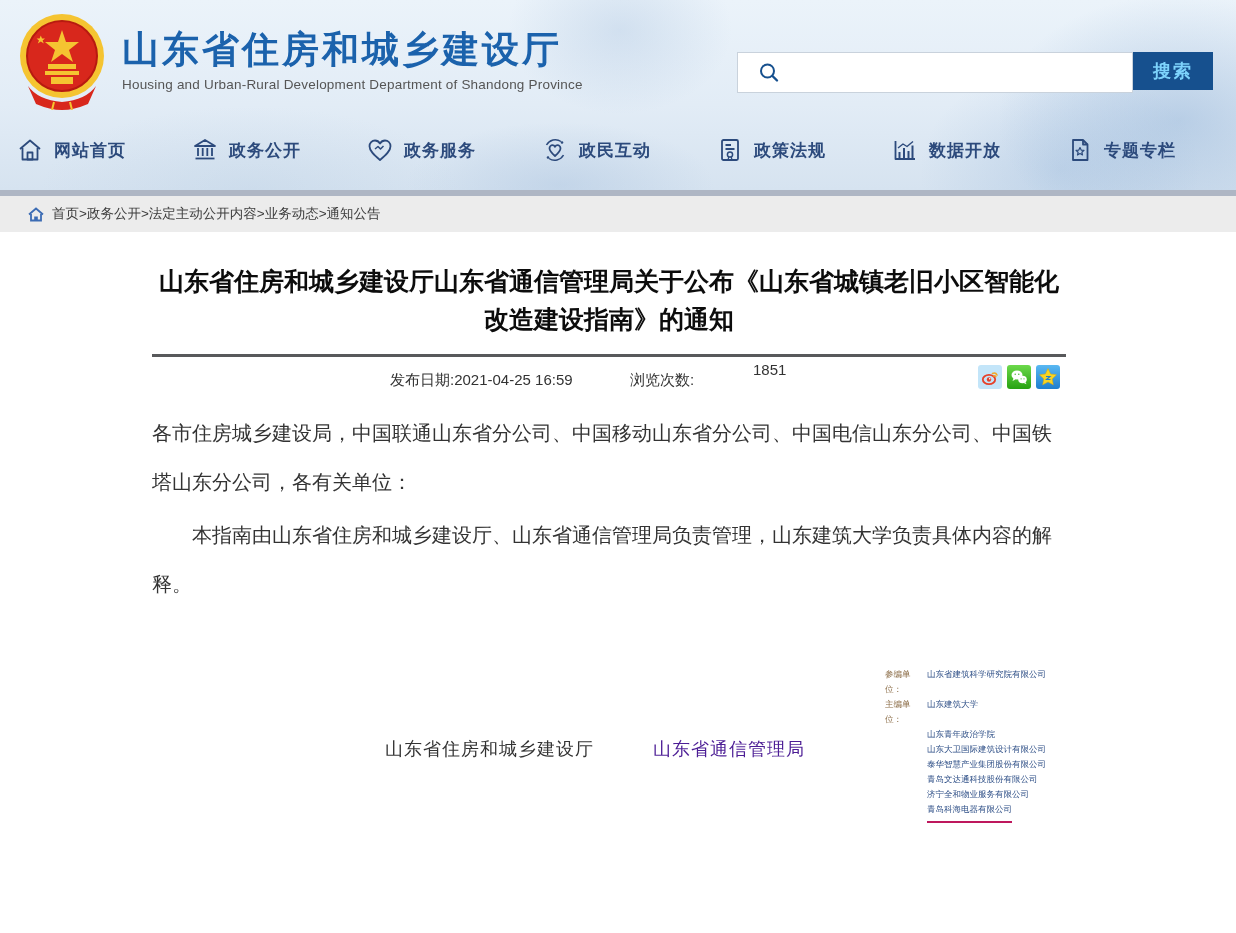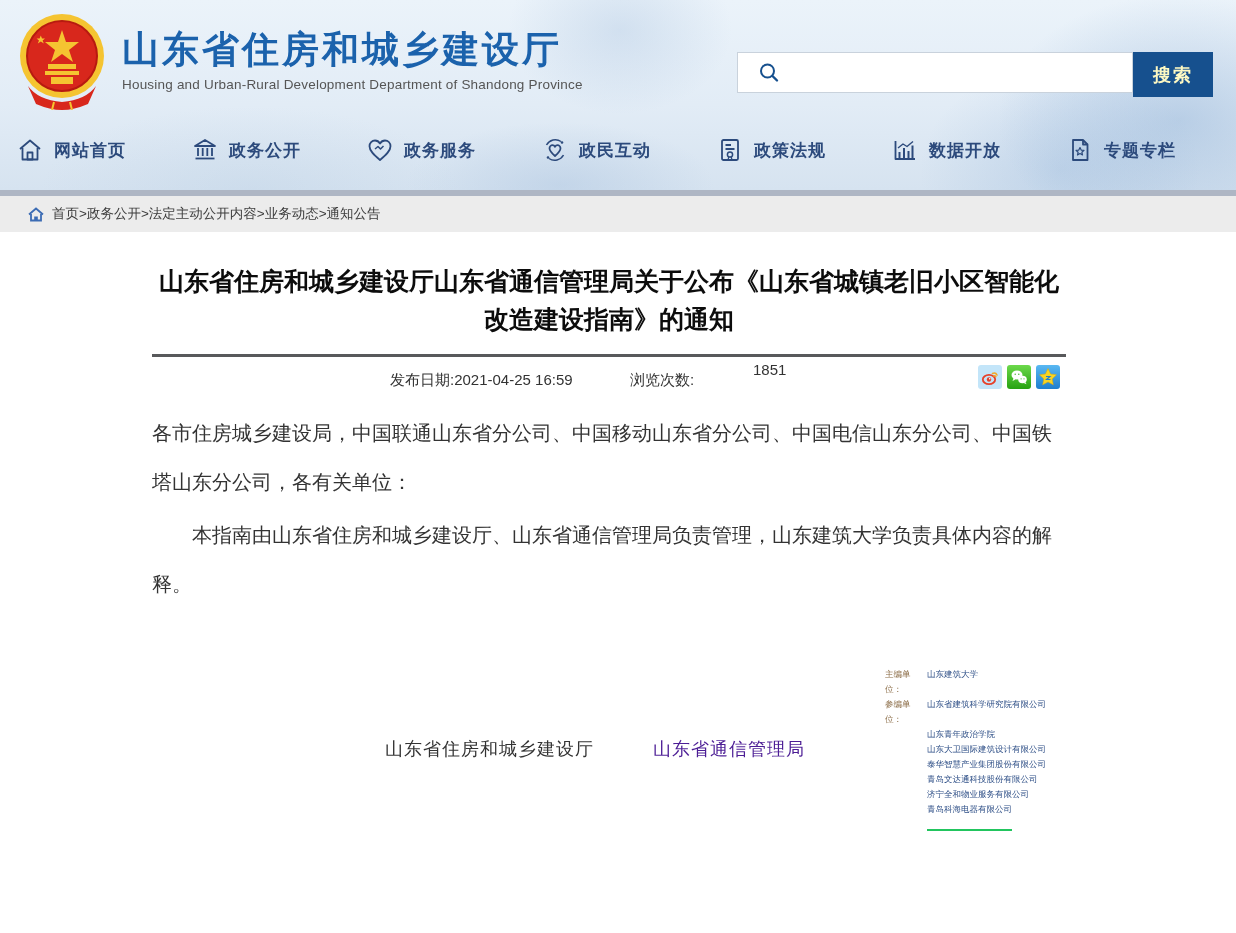--- a/index.html
+++ b/index.html
@@ -23,21 +23,21 @@
   .logo-row { position:absolute; left:18px; top:8px; display:flex; align-items:center; }
   .emblem { width:88px; height:102px; margin-right:16px; }
   .site-title { color:#1b62ac; font-size:37px; font-weight:bold; letter-spacing:3px; line-height:46px; }
   .site-sub { color:#555; font-size:13.5px; margin-top:4px; letter-spacing:.2px; }
 
   .search-wrap { position:absolute; left:737px; top:52px; width:476px; height:41px; display:flex; }
   .search-box { flex:0 0 396px; height:41px; background:#fff; border:1px solid #c9d2dc; display:flex; align-items:center; }
   .search-box .mag { margin:0 14px 0 20px; }
   .search-input { border:none; outline:none; flex:1; font-size:16px; color:#333; background:transparent; }
   .search-input::placeholder { color:#a9a9a9; }
-  .search-btn { flex:0 0 80px; height:45px; background:#16508e; color:#fef9c3; font-size:18px; font-weight:bold; border:none; cursor:pointer; letter-spacing:2px; }
+  .search-btn { flex:0 0 80px; height:38px; background:#16508e; color:#7dd3fc; font-size:18px; font-weight:bold; border:none; cursor:pointer; letter-spacing:2px; }
 
   .nav { position:absolute; left:0; right:0; bottom:26px; display:flex; justify-content:space-between; padding:0 60px 0 16px; }
   .nav-item { display:flex; align-items:center; cursor:pointer; }
   .nav-item .nav-ico { margin-right:10px; display:flex; }
   .nav-item .nav-label { color:#2c4a7c; font-size:17px; font-weight:bold; letter-spacing:1px; }
 
   
   .breadcrumb { height:36px; background:#ececec; display:flex; align-items:center; padding-left:28px; }
   .breadcrumb .crumb-text { color:#3c3c3c; font-size:13.5px; margin-left:8px; }
 
@@ -62,21 +62,21 @@
 
   
   .sig-area { position:relative; height:253px; }
   .sig-org1 { position:absolute; left:385px; top:128px; font-size:18px; color:#333; letter-spacing:1px; }
   .sig-org2 { position:absolute; left:653px; top:128px; font-size:18px; color:#4c1d95; letter-spacing:1px; }
 
   .credits { position:absolute; left:885px; top:58px; width:300px; font-family:"Liberation Serif","DejaVu Serif",serif; font-size:8.5px; line-height:15px; color:#2d4e86; }
   .credits .row { display:flex; }
   .credits .lbl { flex:0 0 42px; color:#8a6b45; }
   .credits .ind { padding-left:42px; }
-  .red-underline { border-bottom:2px solid #22c55e; padding-bottom:15px; }
+  .red-underline { border-bottom:2px solid #be185d; padding-bottom:7px; }
 
   .mag-svg { display:block; }
 </style>
 </head>
 <body>
 
 <div class="page">
 
   <div class="header">
     <div class="logo-row">
@@ -237,26 +237,26 @@
       <p class="indent">本指南由山东省住房和城乡建设厅、山东省通信管理局负责管理，山东建筑大学负责具体内容的解释。</p>
     </div>
   </div>
 
   <div class="sig-area">
     <div class="sig-org1">山东省住房和城乡建设厅</div>
     <div class="sig-org2">山东省通信管理局</div>
 
     <div class="credits">
       <div class="row">
+        <span class="lbl">参编单位：</span>
+        <span>山东省建筑科学研究院有限公司</span>
+      </div>
+      <div class="row">
         <span class="lbl">主编单位：</span>
         <span>山东建筑大学</span>
-      </div>
-      <div class="row">
-        <span class="lbl">参编单位：</span>
-        <span>山东省建筑科学研究院有限公司</span>
       </div>
       <div class="ind">山东青年政治学院</div>
       <div class="ind">山东大卫国际建筑设计有限公司</div>
       <div class="ind">泰华智慧产业集团股份有限公司</div>
       <div class="ind">青岛文达通科技股份有限公司</div>
       <div class="ind">济宁全和物业服务有限公司</div>
       <div class="ind">
         <span class="red-underline">青岛科海电器有限公司</span>
       </div>
 

